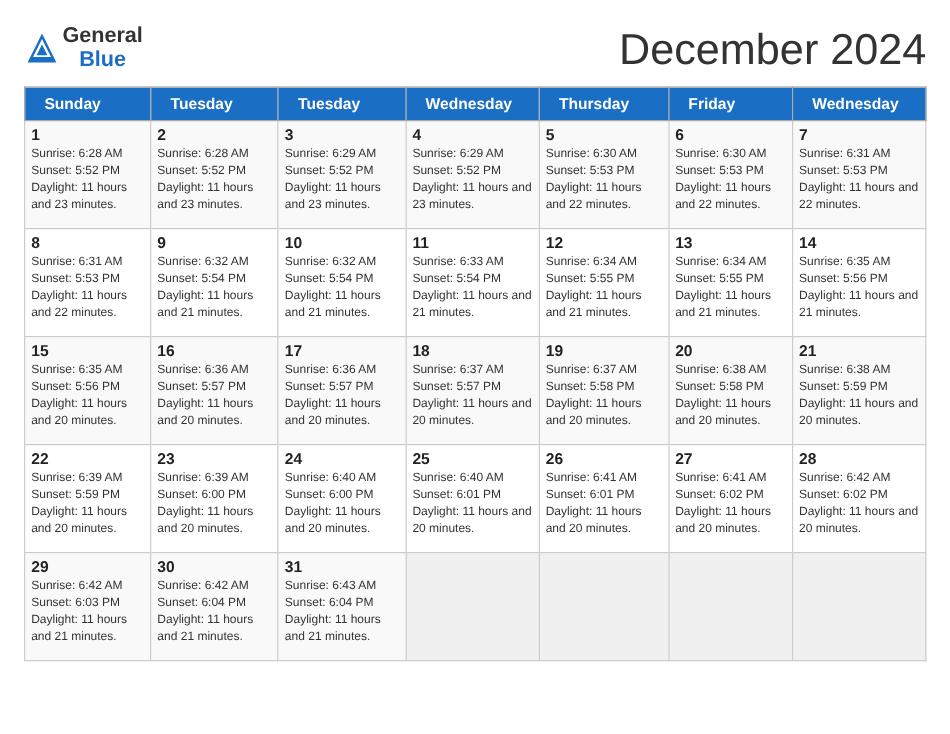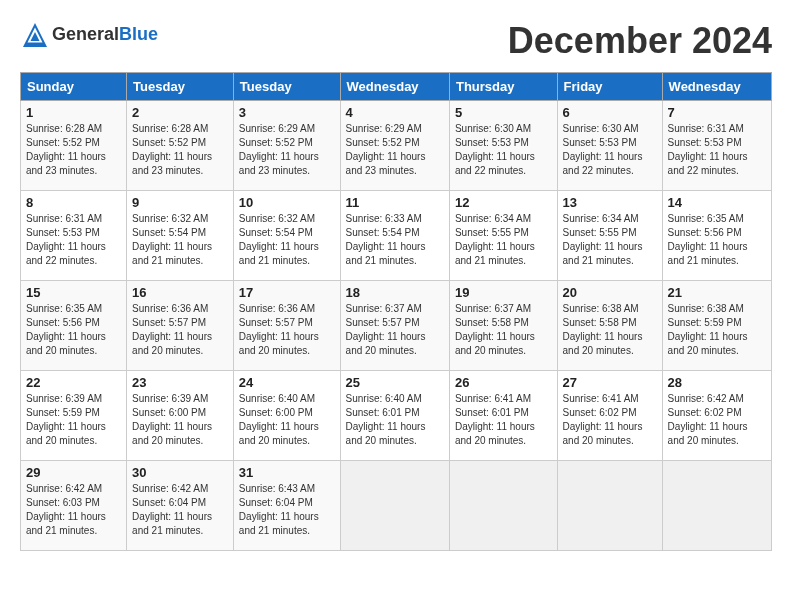--- a/index.html
+++ b/index.html
@@ -15,21 +15,21 @@
       justify-content: space-between;
       align-items: flex-start;
       margin-bottom: 10px;
     }
     .logo {
       display: flex;
       align-items: center;
     }
     .logo-text {
       display: flex;
-      flex-direction: row;
+      flex-direction: column;
       line-height: 1.1;
     }
     .logo-general {
       font-size: 18px;
       font-weight: bold;
       color: #333;
     }
     .logo-blue {
       font-size: 18px;
       font-weight: bold;
@@ -39,37 +39,37 @@
     .logo-icon {
       width: 30px;
       height: 30px;
       margin-right: 2px;
     }
     .title-block {
       text-align: right;
     }
     .month-title {
       font-size: 36px;
-      font-weight: bold;
+      font-weight: normal;
       color: #333;
     }
     .location {
       font-size: 15px;
       color: #555;
     }
     .calendar {
       width: 100%;
       border-collapse: collapse;
       font-size: 10.5px;
     }
     .calendar thead th {
       background: #1a6fc4;
       color: #fff;
       text-align: left;
-      padding: 6px 6px;
+      padding: 6px 16px;
       font-size: 13px;
       font-weight: bold;
       border: 1px solid #aaa;
     }
     .calendar tbody td {
       vertical-align: top;
       border: 1px solid #ccc;
       padding: 4px 5px;
       width: 113px;
       height: 90px;

